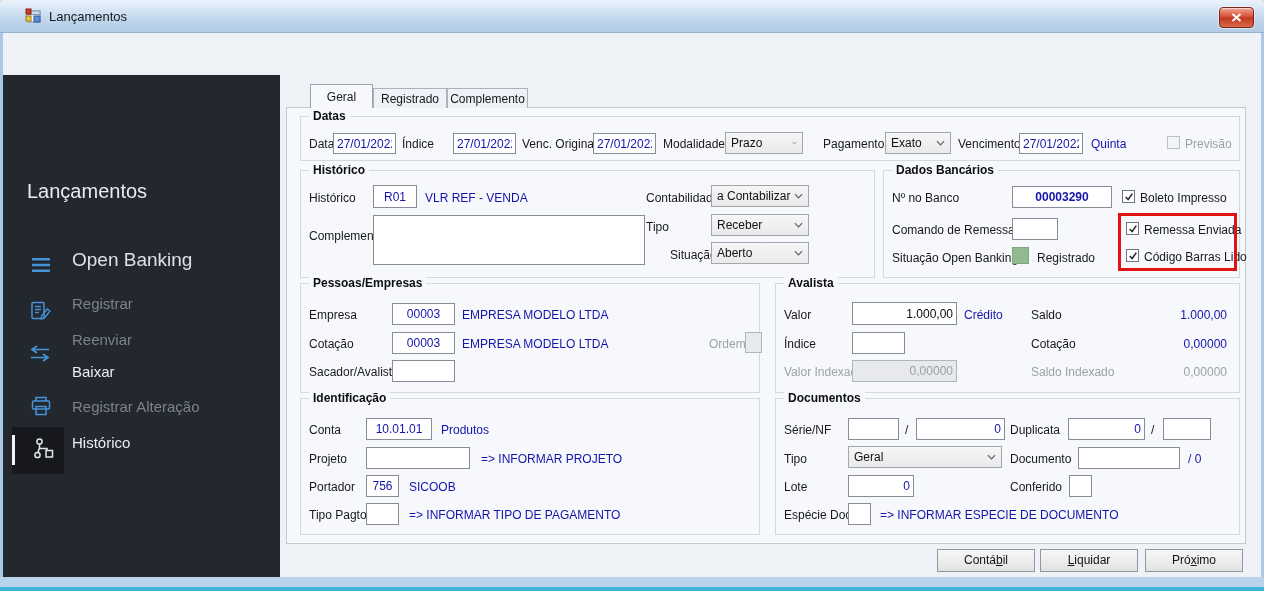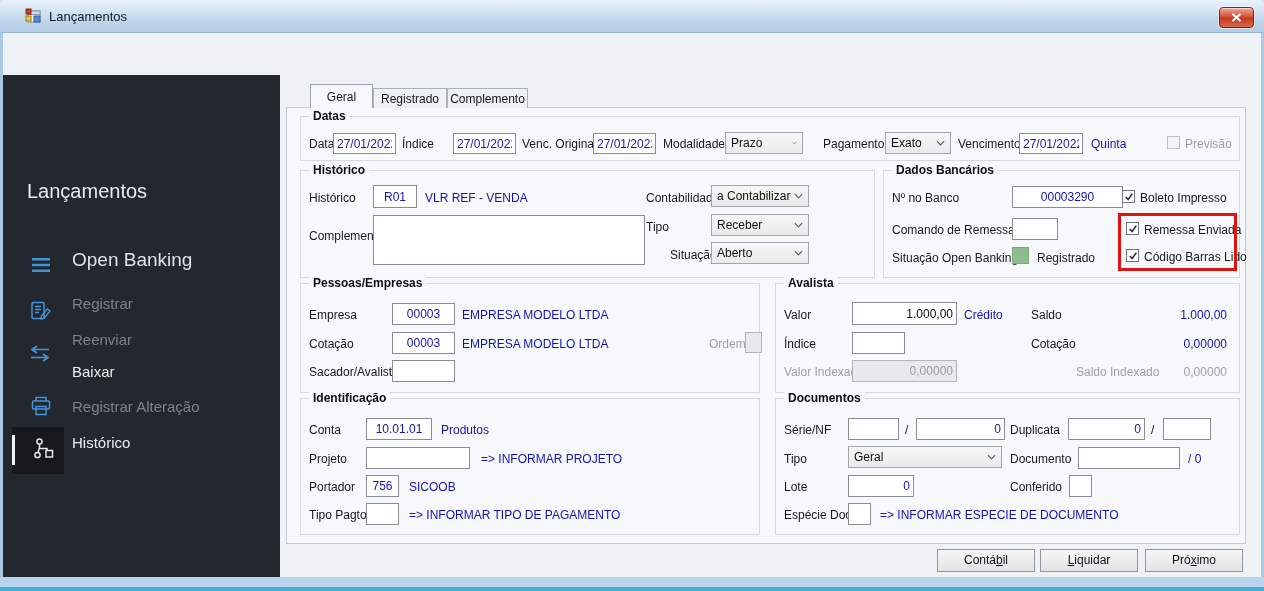--- a/index.html
+++ b/index.html
@@ -218,21 +218,21 @@
       <span>Aberto</span>
       <svg width="9" height="6" viewBox="0 0 10 6">
           <path d="M1 1l4 4 4-4" stroke="#5b6066" stroke-width="1.3" fill="none"></path>
         </svg>
     </div>
   </div>
 
   <div class="grp" style="left:883px; top:170px; width:357px; height:108px;">
     <span class="grp-title">Dados Bancários</span>
     <span class="lbl" style="left:8px; top:20px;">Nº no Banco</span>
-    <input class="inp inp-c" style="left: 128px; top: 15px; width: 111px; height: 22px;" value="00003290">
+    <input class="inp inp-c" style="left: 128px; top: 15px; width: 100px; height: 22px; font-weight: bold;" value="00003290">
     <span class="chk" style="left:238px; top:19px;">
       <svg width="10" height="10" viewBox="0 0 12 12">
           <path d="M2 6l3 3 5-7" stroke="#26292d" stroke-width="1.8" fill="none"></path>
         </svg>
     </span>
     <span class="chk-label" style="left:256px; top:20px;">Boleto Impresso</span>
     <span class="lbl" style="left:8px; top:52px;">Comando de Remessa</span>
     <input class="inp" style="left: 128px; top: 47px; width: 46px; height: 22px;" value="">
     <span class="lbl" style="left:8px; top:80px;">Situação Open Banking</span>
     <span class="status-sq" style="left:128px; top:76px;"></span>
@@ -272,21 +272,21 @@
     <input class="inp inp-rb" style="left: 76px; top: 18px; width: 105px; height: 23px;" value="1.000,00">
     <span class="nv" style="left:188px; top:24px;">Crédito</span>
     <span class="lbl" style="left:255px; top:24px;">Saldo</span>
     <span class="nv pos-r" style="top:24px;">1.000,00</span>
     <span class="lbl" style="left:8px; top:53px;">Índice</span>
     <input class="inp" style="left: 76px; top: 48px; width: 53px; height: 22px;" value="">
     <span class="lbl" style="left:255px; top:53px;">Cotação</span>
     <span class="nv pos-r" style="top:53px;">0,00000</span>
     <span class="glbl" style="left:8px; top:81px;">Valor Indexado</span>
     <input class="inp inp-dis" style="left: 76px; top: 76px; width: 105px; height: 22px; text-align: right;" value="0,00000">
-    <span class="glbl" style="left:255px; top:81px;margin-left:45px;">Saldo Indexado</span>
+    <span class="glbl" style="left:255px; top:81px;">Saldo Indexado</span>
     <span class="gv pos-r" style="top:81px;">0,00000</span>
   </div>
 
   <div class="grp" style="left:300px; top:398px; width:460px; height:137px;">
     <span class="grp-title">Identificação</span>
     <span class="lbl" style="left:8px; top:24px;">Conta</span>
     <input class="inp inp-c" style="left: 65px; top: 19px; width: 66px; height: 22px;" value="10.01.01">
     <span class="nv" style="left:140px; top:24px;">Produtos</span>
     <span class="lbl" style="left:8px; top:53px;">Projeto</span>
     <input class="inp" style="left: 65px; top: 48px; width: 104px; height: 22px;" value="">

